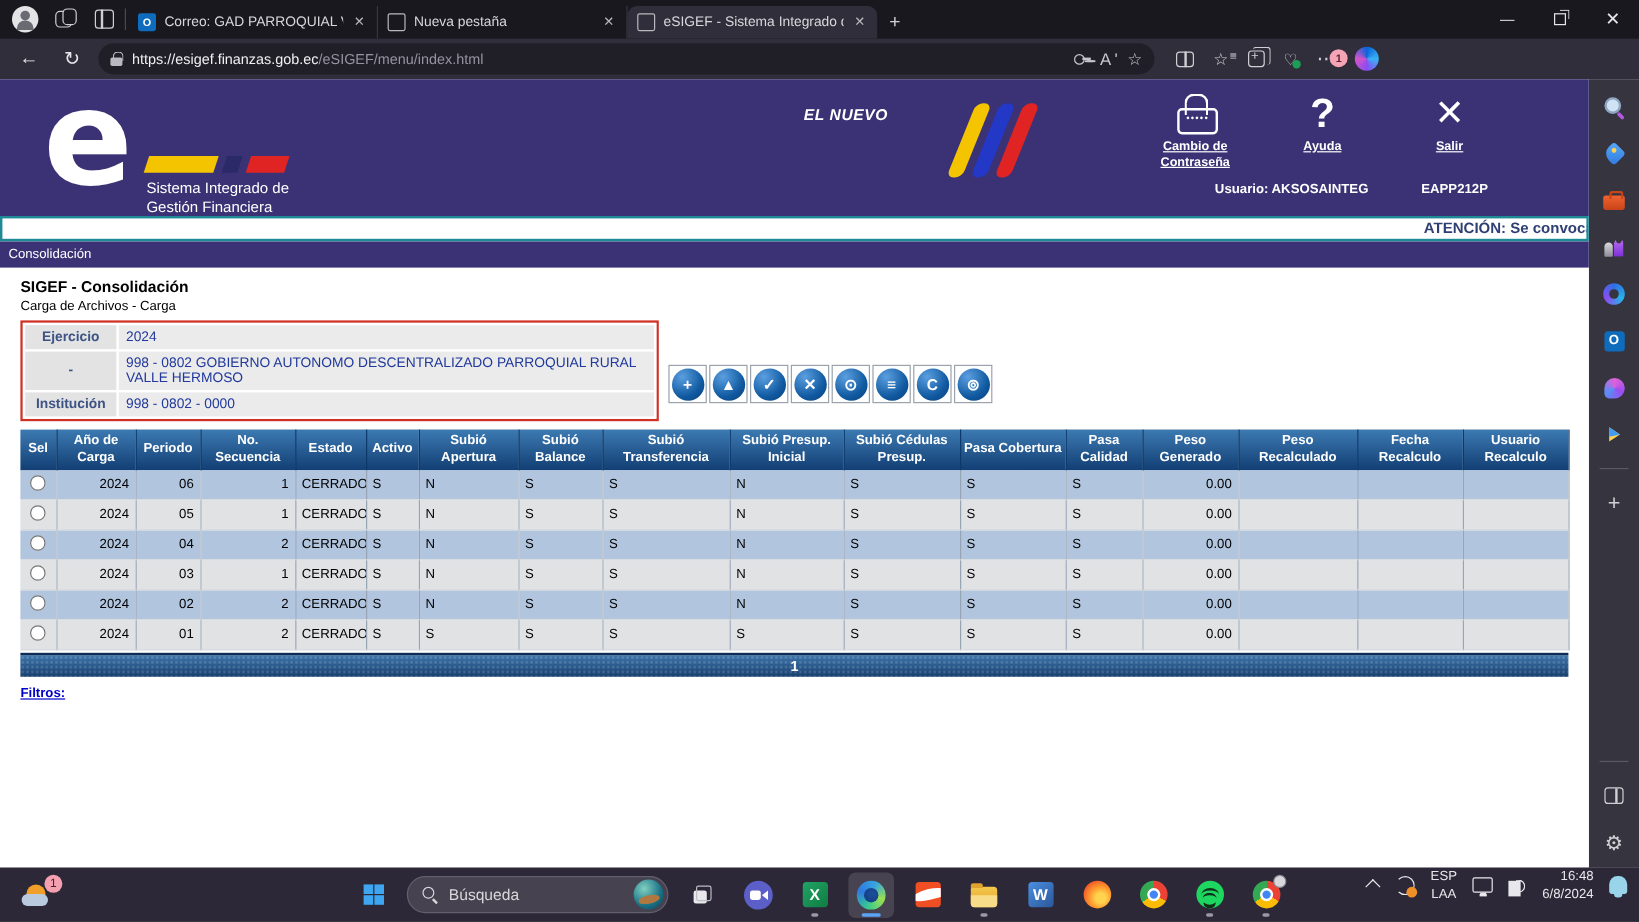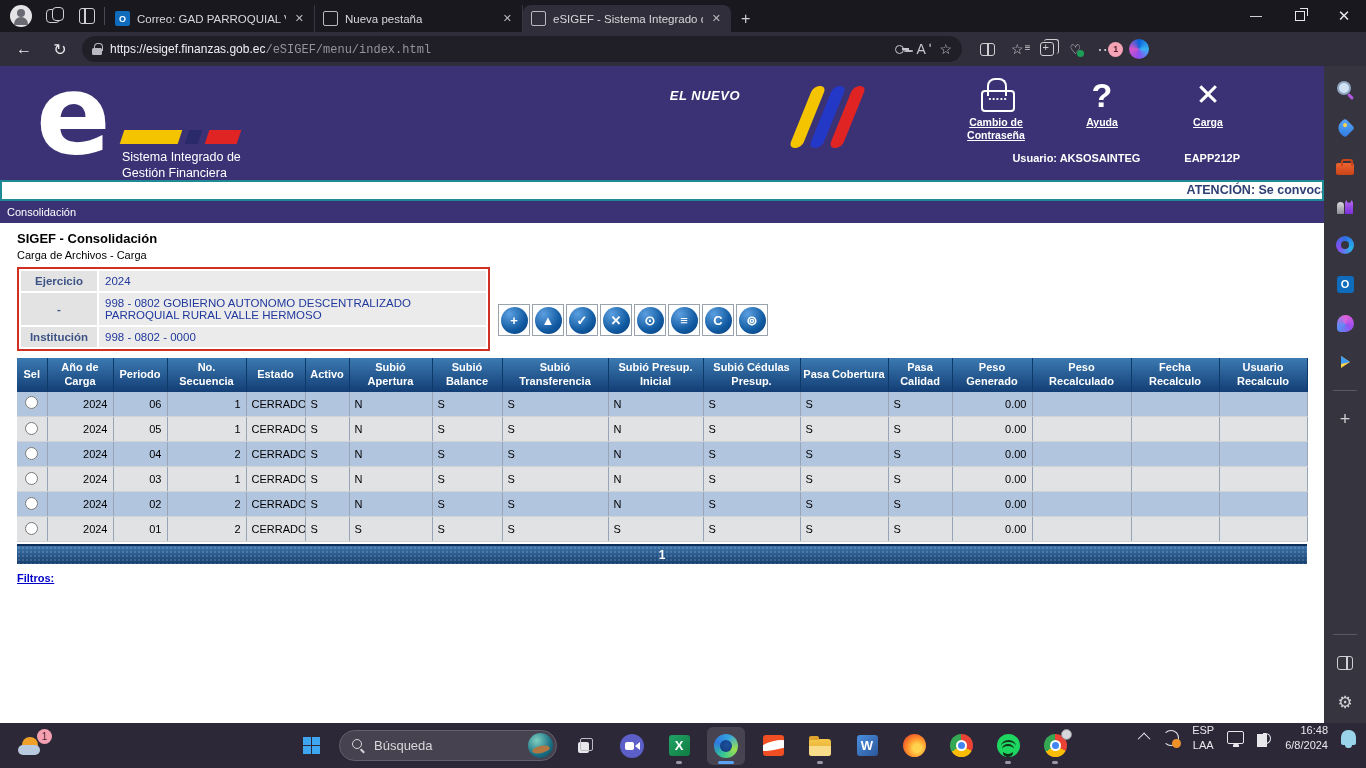--- a/index.html
+++ b/index.html
@@ -31,21 +31,21 @@
   .g-restore::before { content:""; position:absolute; left:2px; bottom:2px; right:-4px; top:-4px; border:1.2px solid #e6e6ea; clip-path:polygon(20% 0,100% 0,100% 80%,86% 80%,86% 14%,20% 14%); }
 
   .toolbar { height:34px; background:#302e3a; display:flex; align-items:center; padding:0 10px; gap:8px; color:#cfd0d4; }
   .nav-glyph { font-size:16px; color:#e8e8ec; width:28px; text-align:center; }
   .addr-pill { flex:1; max-width:880px; height:26px; background:#201f28; border-radius:14px; display:flex; align-items:center; padding:0 10px; gap:8px; font-size:12px; }
   .lock-ico { width:10px; height:12px; position:relative; flex:0 0 10px; }
   .lock-ico::before { content:""; position:absolute; left:1.5px; top:0; width:7px; height:7px; border:1.4px solid #b9b9bf; border-bottom:none; border-radius:4px 4px 0 0; }
   .lock-ico::after { content:""; position:absolute; left:0; top:5px; width:10px; height:7px; background:#b9b9bf; border-radius:1.5px; }
   .url { flex:1; white-space:nowrap; overflow:hidden; }
   .url .host { color:#f0f0f3; }
-  .url .path { color:#95949e;font-family:Liberation Mono, monospace; }
+  .url .path { color:#95949e; }
   .pill-ico { font-size:14px; color:#c6c6cc; }
   .key-ico { width:14px; height:14px; position:relative; }
   .key-ico::before { content:""; position:absolute; left:0; top:3px; width:7px; height:7px; border:1.5px solid #c6c6cc; border-radius:50%; }
   .key-ico::after { content:""; position:absolute; left:7px; top:6px; width:7px; height:1.5px; background:#c6c6cc; box-shadow:4px 2px 0 -0.2px #c6c6cc, 2px 2px 0 -0.2px #c6c6cc; }
   .toolbar-right { display:flex; align-items:center; gap:16px; padding-left:10px; }
   .split-ico { width:15px; height:13px; border:1.5px solid #cfd0d4; border-radius:3px; position:relative; }
   .split-ico::after { content:""; position:absolute; left:6px; top:-1px; bottom:-1px; width:1.5px; background:#cfd0d4; }
   .collections-ico { font-size:14px; position:relative; }
   .collections-ico::after { content:"≡"; font-size:10px; position:absolute; right:-7px; top:1px; }
   .tabgroup-ico { width:14px; height:14px; border:1.5px solid #cfd0d4; border-radius:3px; position:relative; }
@@ -117,21 +117,21 @@
   .marquee { height:21px; background:#fff; border:2px solid #1d8a96; position:relative; overflow:hidden; }
   .marquee-text { position:absolute; right:-6px; top:1px; font-size:12.5px; font-weight:bold; color:#2e3f73; white-space:nowrap; }
 
   .navbar { height:22px; background:#3a3274; color:#fff; font-size:11px; display:flex; align-items:center; padding-left:7px; }
 
   .content { padding:8px 0 0 17px; }
   .page-title { font-size:13px; font-weight:bold; color:#000; }
   .page-subtitle { font-size:11px; color:#000; margin-top:3px; }
 
   .form-row-wrap { display:flex; align-items:center; margin-top:6px; }
-  .form-box { width:473px; border:2px solid #d03125; background:#737373; }
+  .form-box { width:532px; border:2px solid #d03125; background:#737373; }
   .form-table { width:100%; border-collapse:separate; border-spacing:2px; background:#fff; }
   .form-table td { font-size:11.5px; padding:4px 6px; }
   .f-label { width:76px; background:#e3e3e4; color:#3c5384; font-weight:bold; text-align:center; }
   .f-value { background:#ebebec; color:#21399b; }
   .action-toolbar { display:flex; gap:2px; margin-left:8px; margin-top:22px; }
   .tbn { width:32px; height:32px; background:#fff; border:1px solid #9aa2ac; display:flex; align-items:center; justify-content:center; }
   .tbn .circ { width:27px; height:27px; border-radius:50%; background:radial-gradient(circle at 32% 26%, #5b9fe0, #1059a0 62%, #0a3f7a); color:#fff; font-weight:bold; font-size:13px; display:flex; align-items:center; justify-content:center; box-shadow:inset 0 0 0 1px #083succeeding4f70, 0 0 0 1px #c8d2dc; }
 
   .data-table { border-collapse:collapse; table-layout:fixed; width:1290px; margin-top:7px; }
   .data-table th { background:linear-gradient(#3c7ab2,#123e74); color:#fff; font-size:11px; font-weight:bold; text-align:center; padding:3px 2px; border-right:1px solid #0d3a6b; line-height:1.25; height:33px; }
@@ -280,21 +280,21 @@
         <div class="h-action">
           <span class="hlock"></span>
           <span class="lbl">Cambio de Contraseña</span>
         </div>
         <div class="h-action">
           <span class="hquestion">?</span>
           <span class="lbl">Ayuda</span>
         </div>
         <div class="h-action">
           <span class="hclose">✕</span>
-          <span class="lbl">Carga</span>
+          <span class="lbl">Salir</span>
         </div>
       </div>
       <div class="user-row">
         <span>Usuario: AKSOSAINTEG</span>
         <span>EAPP212P</span>
       </div>
     </div>
 
     <div class="marquee">
       <span class="marquee-text">ATENCIÓN: Se convoca</span>

